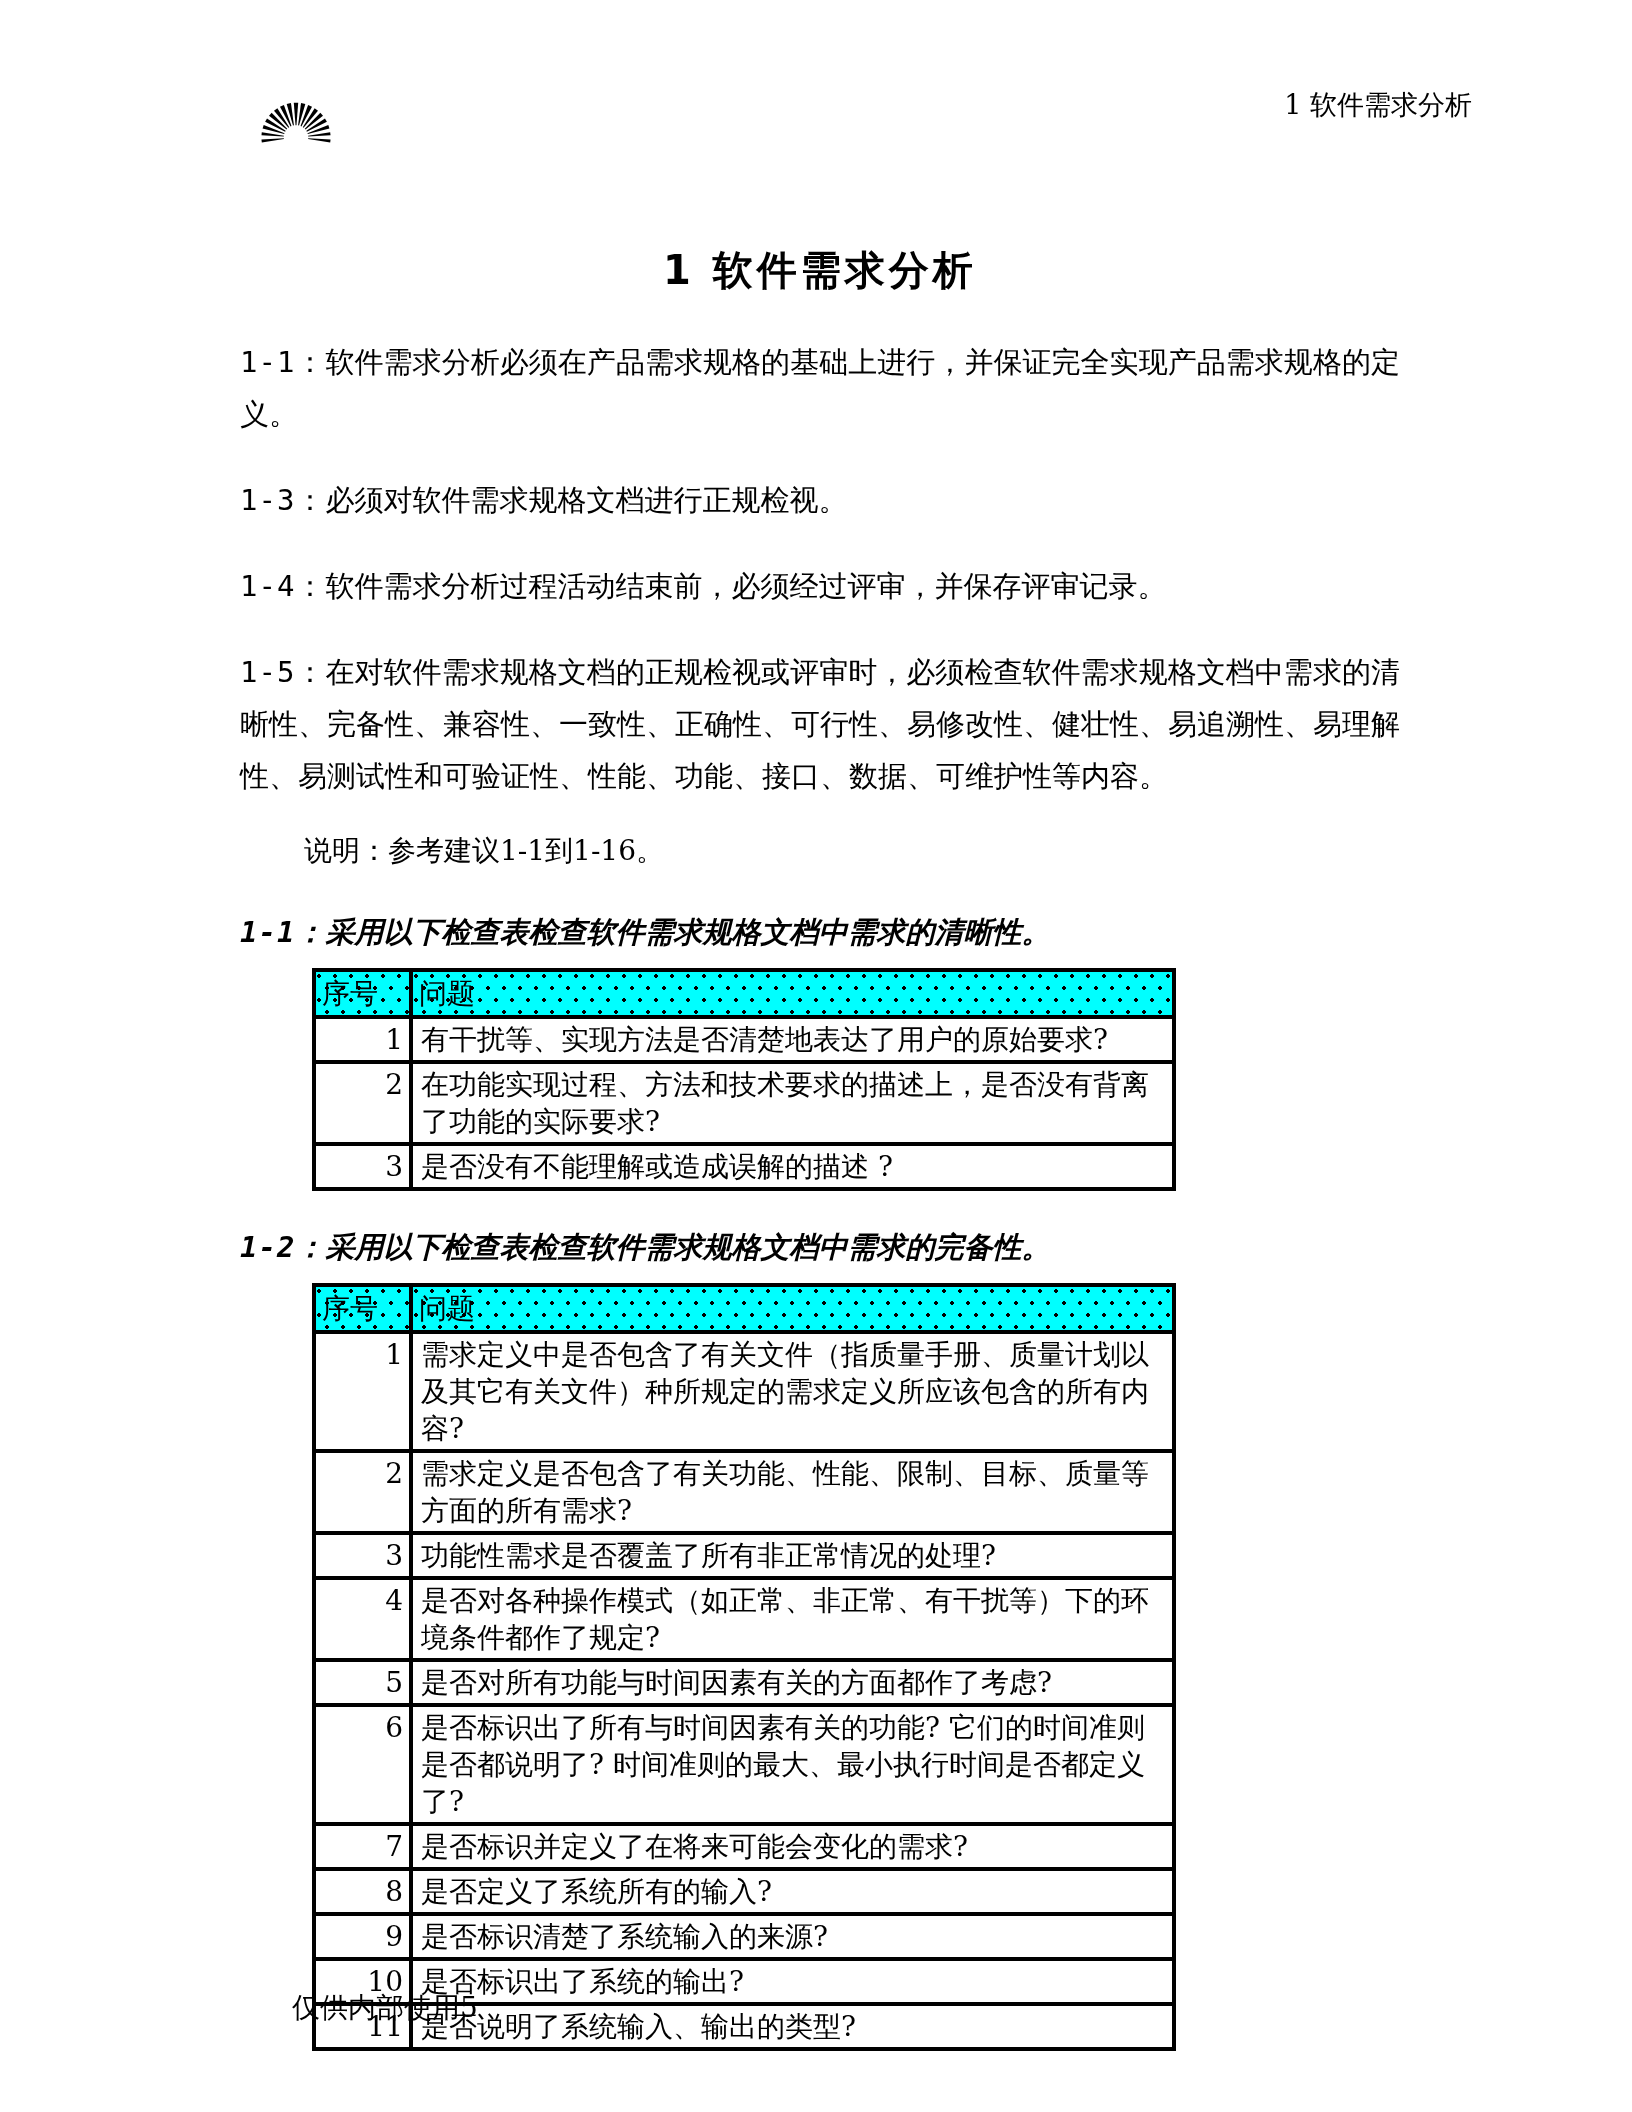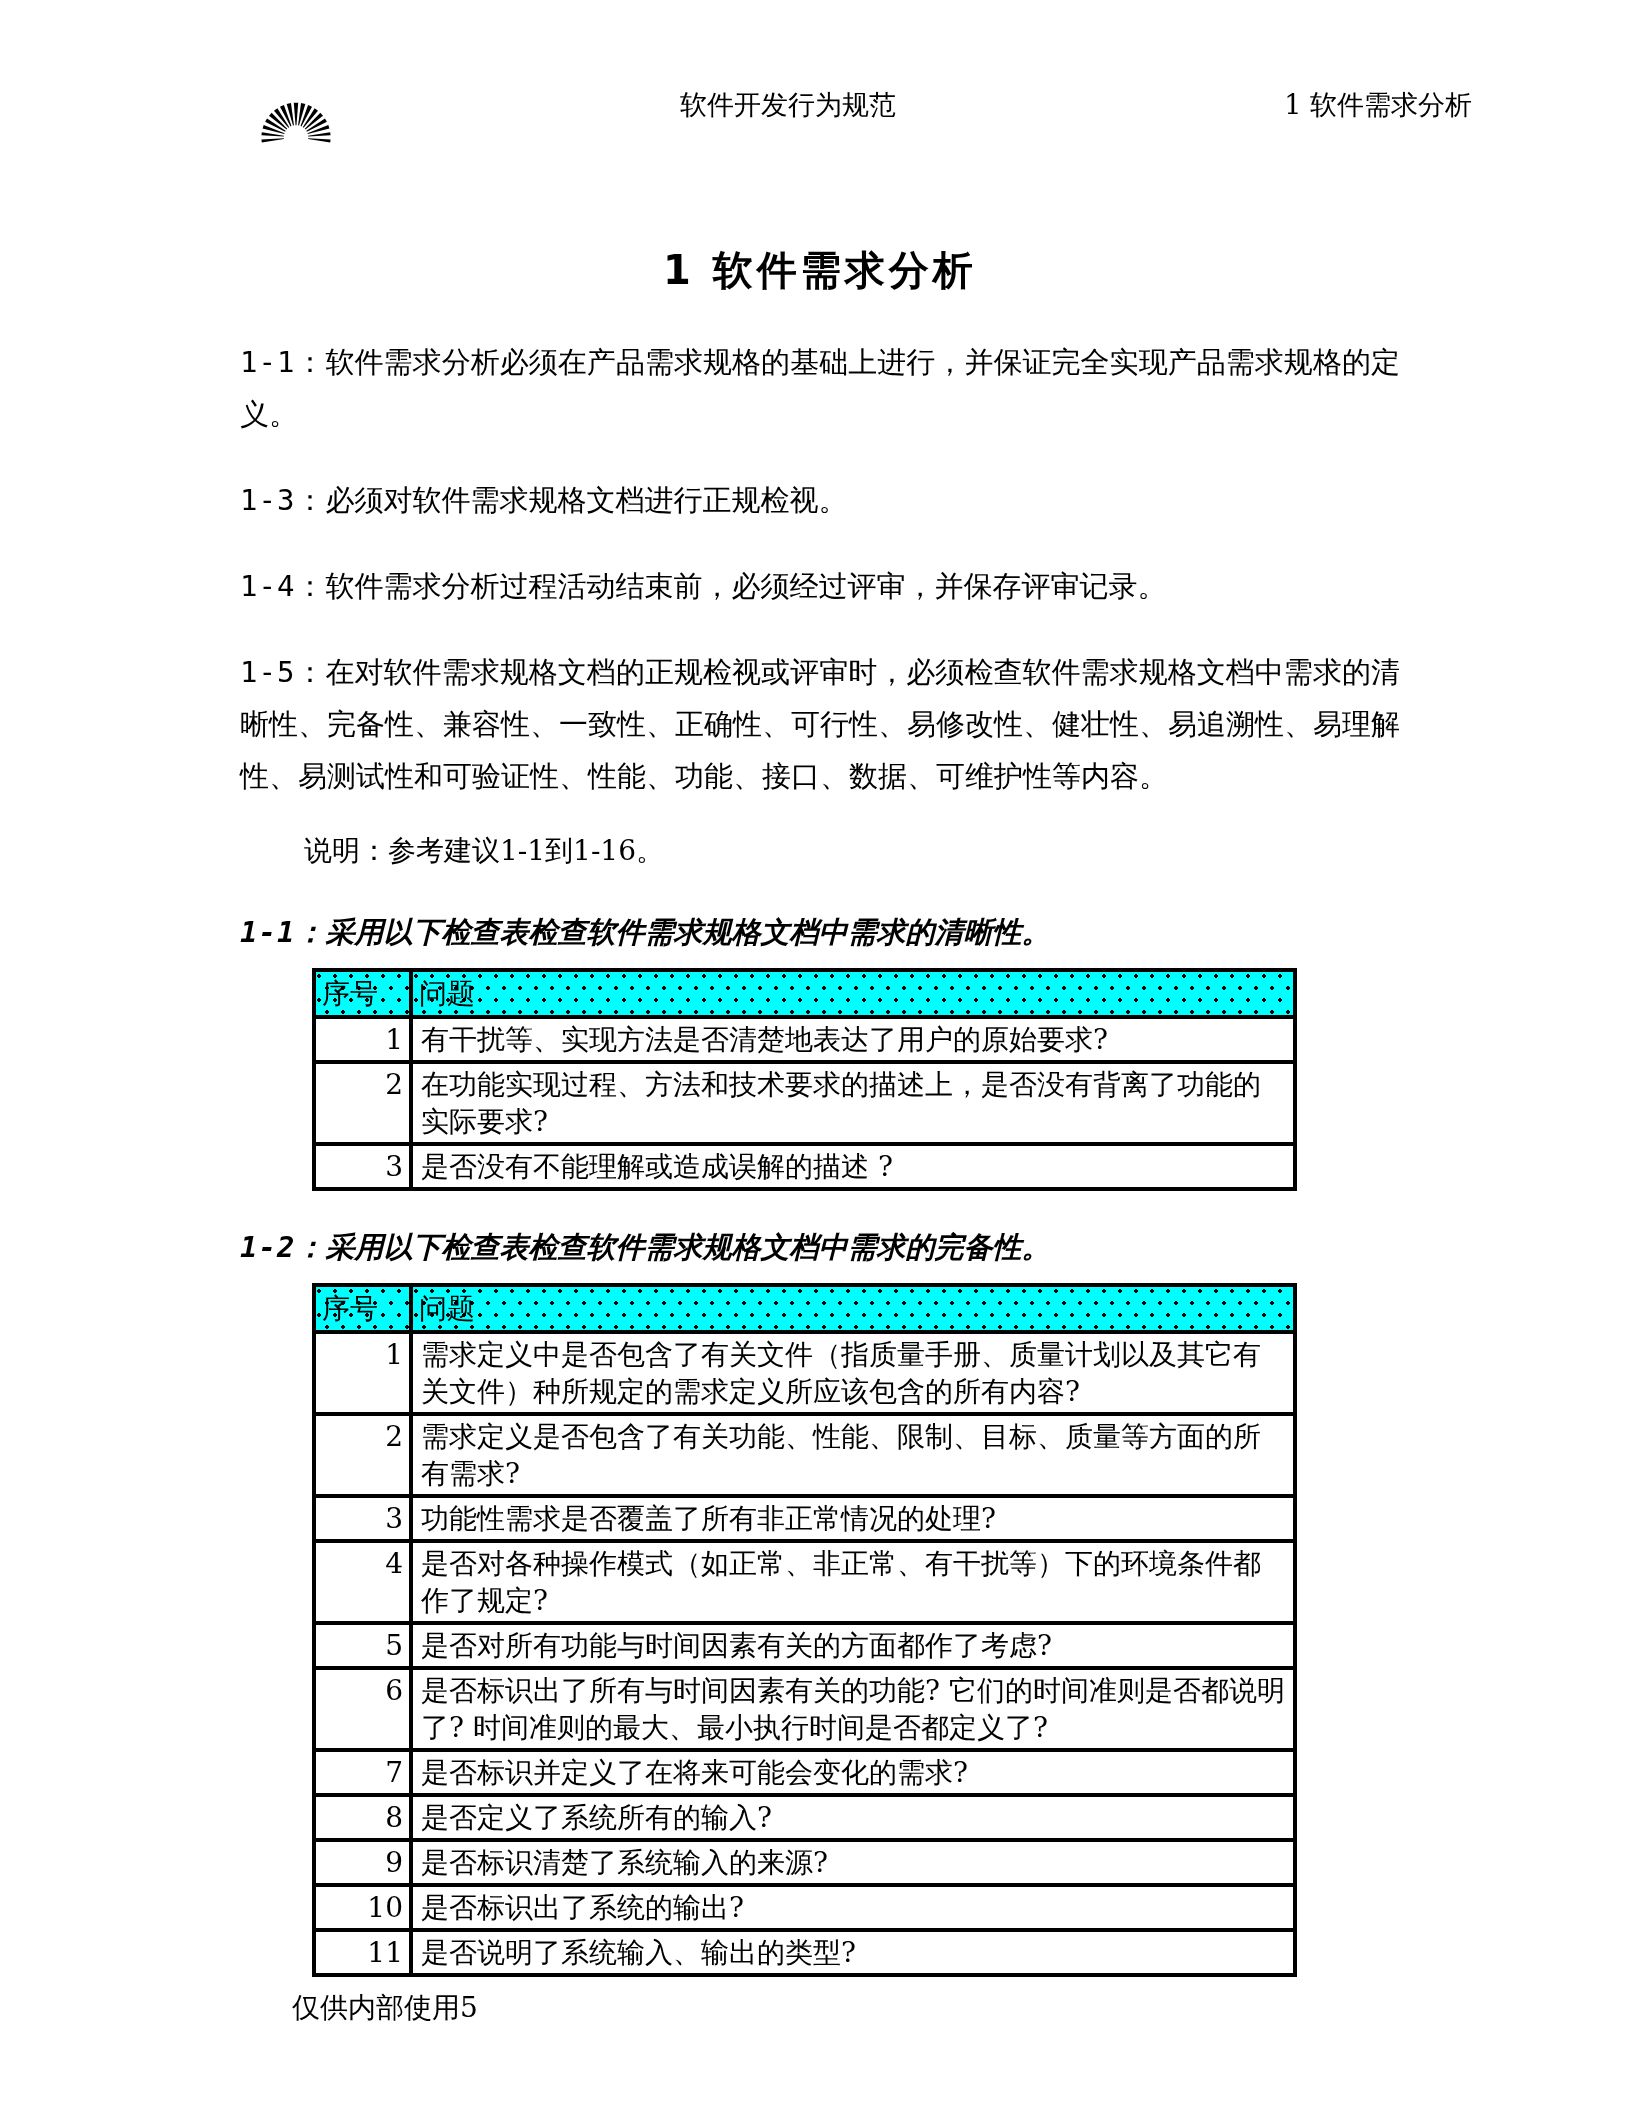--- a/index.html
+++ b/index.html
@@ -17,21 +17,21 @@
   h1.title{margin:246px 0 0 0;font-family:"DejaVu Sans",sans-serif;font-weight:bold;
            font-size:40px;line-height:48px;text-align:center;letter-spacing:4px;}
   .rule{margin:34px 0 0 0;font-family:"DejaVu Sans",sans-serif;font-weight:normal;
         font-size:29px;line-height:52px;text-align:justify;}
   .rule-first{margin-top:42px;}
   .rule-id{font-family:"DejaVu Sans Mono",monospace;letter-spacing:1px;}
   .note{margin:24px 0 0 0;padding-left:64px;font-size:28px;line-height:50px;}
   .check-heading{margin:30px 0 0 0;font-family:"DejaVu Sans",sans-serif;
                  font-weight:bold;font-style:italic;font-size:29px;line-height:52px;}
   
-  table.check{border-collapse:collapse;table-layout:fixed;width:985px;margin:10px 0 0 72px;}
+  table.check{border-collapse:collapse;table-layout:fixed;width:864px;margin:10px 0 0 72px;}
   table.check th,table.check td{border:4px solid #000;font-family:"DejaVu Serif",serif;
                  font-size:28px;line-height:37px;vertical-align:top;word-break:break-all;}
   table.check th{font-weight:normal;text-align:left;padding:3px 0 3px 6px;
     background-color:#00ffff;
     background-image:radial-gradient(circle,#000 1.7px,transparent 1.9px),
                      radial-gradient(circle,#000 1.7px,transparent 1.9px);
     background-size:16px 24px;
     background-position:3px 4px,11px 16px;}
   td.col-num{text-align:right;padding:2px 6px 2px 0;}
   td.col-q{padding:2px 6px 2px 8px;}
@@ -58,21 +58,20 @@
         <polygon points="108.3,125.0 125.9,65.4 114.0,62.8 105.8,124.5"></polygon>
         <polygon points="115.0,127.5 144.5,72.7 133.6,67.9 112.6,126.4"></polygon>
         <polygon points="121.0,131.3 161.1,83.7 151.8,77.0 118.9,129.7"></polygon>
         <polygon points="126.1,136.2 175.0,97.9 167.7,89.7 124.4,134.3"></polygon>
         <polygon points="130.1,142.1 185.7,114.5 180.5,105.5 128.8,139.9"></polygon>
         <polygon points="132.7,148.7 192.8,133.0 189.8,123.7 131.9,146.3"></polygon>
         <polygon points="133.9,155.7 195.9,152.4 195.0,143.5 133.7,153.2"></polygon>
         <polygon points="133.7,162.8 195.0,172.1 195.9,163.9 133.9,160.3"></polygon>
       </svg>
   </div>
-  <div class="hdr-center">软件开发行为规范</div>
   <div class="hdr-right">1 软件需求分析</div>
 
   <div class="content">
     <h1 class="title">1 软件需求分析</h1>
 
     <p class="rule rule-first"><span class="rule-id">1-1：</span><span>软件需求分析必须在产品需求规格的基础上进行，并保证完全实现产品需求规格的定义。</span></p>
     <p class="rule"><span class="rule-id">1-3：</span><span>必须对软件需求规格文档进行正规检视。</span></p>
     <p class="rule"><span class="rule-id">1-4：</span><span>软件需求分析过程活动结束前，必须经过评审，并保存评审记录。</span></p>
     <p class="rule"><span class="rule-id">1-5：</span><span>在对软件需求规格文档的正规检视或评审时，必须检查软件需求规格文档中需求的清晰性、完备性、兼容性、一致性、正确性、可行性、易修改性、健壮性、易追溯性、易理解性、易测试性和可验证性、性能、功能、接口、数据、可维护性等内容。</span></p>
 

